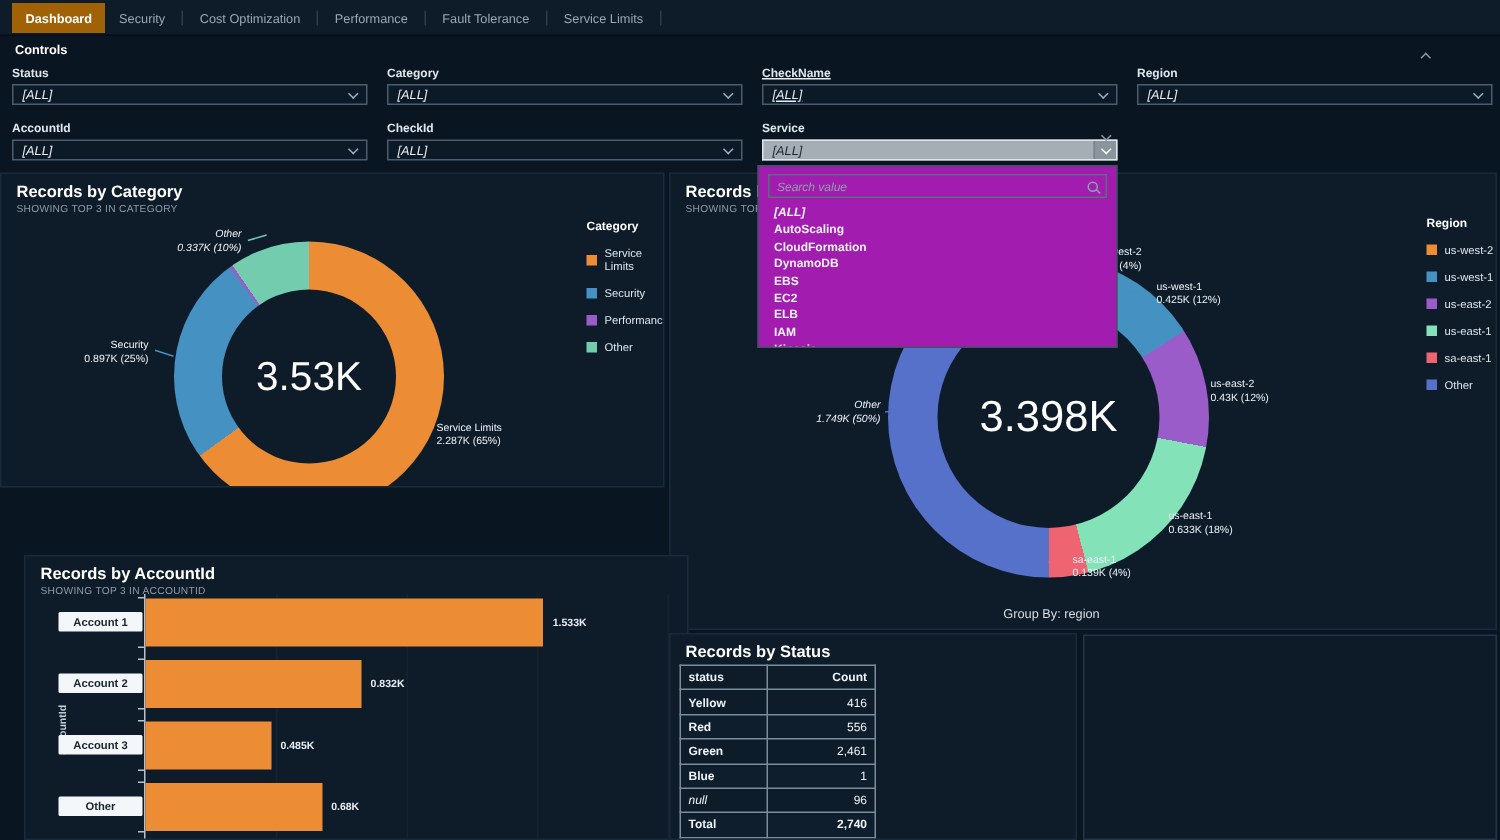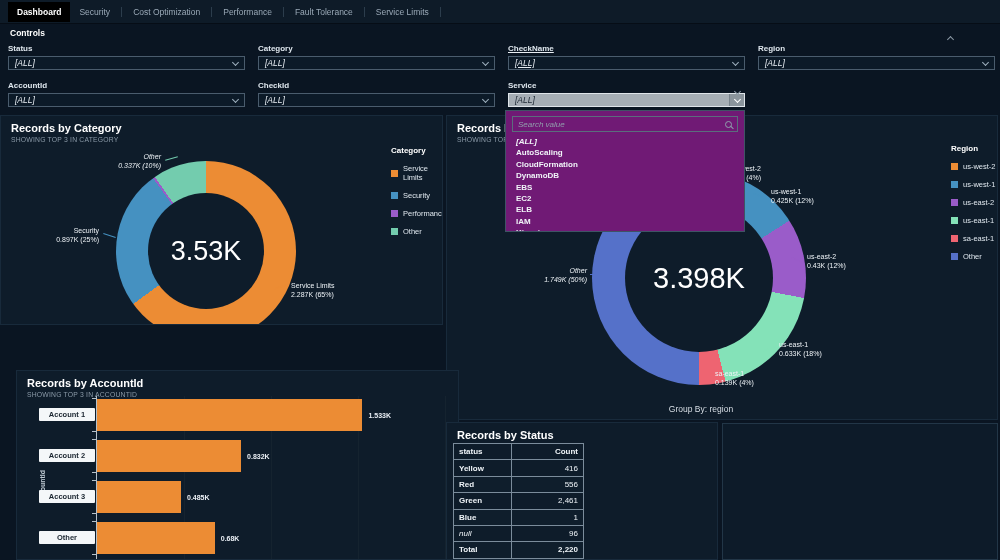--- a/index.html
+++ b/index.html
@@ -3,21 +3,21 @@
 <meta charset="utf-8">
 <style>
   * { margin:0; padding:0; box-sizing:border-box; font-family:"Liberation Sans", sans-serif; }
   html,body { width:1000px; height:560px; }
   body { position:relative; background:#0a1522; color:#e9eef4; overflow:hidden; }
 
   
   .tabbar { position:absolute; top:0; left:0; width:1000px; height:24px; background:#0e1b28;
             display:flex; align-items:center; padding-left:8px; border-bottom:1px solid #060d16; }
   .tab { font-size:8.5px; color:#9aa9b7; padding:5px 9px; white-space:nowrap; cursor:default; }
-  .tab.active { background:#000000; color:#ffffff; font-weight:bold; }
+  .tab.active { background:#a16207; color:#ffffff; font-weight:bold; }
   .tabsep { width:1px; height:10px; background:#2c3d4c; margin:0 2px; }
 
   
   .controls-title { position:absolute; left:10px; top:28px; font-size:8.5px; font-weight:bold; color:#fff; }
   .chev { display:inline-block; width:5px; height:5px; border-right:1.4px solid #8b99a6; border-bottom:1.4px solid #8b99a6; }
   .chev.up { transform:rotate(-135deg); }
   .chev.down { transform:rotate(45deg); }
   .controls-collapse { position:absolute; left:948px; top:28px; }
   .filter { position:absolute; width:237px; }
   .filter .flabel { font-size:8px; font-weight:bold; color:#dfe7ee; margin-bottom:3px; }
@@ -69,21 +69,21 @@
   .status-table { position:absolute; left:6px; top:20px; border-collapse:collapse; font-size:8px; color:#eef3f7; }
   .status-table th, .status-table td { border:1px solid #7b8c9b; padding:3.2px 5px; }
   .status-table th { font-weight:bold; }
   .status-table .c-status { width:58px; text-align:left; font-weight:bold; }
   .status-table .c-count { width:72px; text-align:right; }
   .status-table tr:nth-child(even) td { background:#0f1e2c; }
   .status-table .it { font-style:italic; font-weight:normal; }
   .status-table .bold { font-weight:bold; }
 
   
-  .dd-panel { position:absolute; left:505px; top:110px; width:240px; height:122px; background:#701a75;
+  .dd-panel { position:absolute; left:505px; top:110px; width:240px; height:122px; background:#a21caf;
               border:1px solid #3f5365; z-index:50; overflow:hidden; }
   .dd-search { margin:5px 6px 0 6px; height:16px; border:1px solid #5b6d7d; display:flex;
                align-items:center; padding:0 5px; }
   .dd-search input { flex:1; background:transparent; border:none; outline:none; font-size:8px;
                font-style:italic; color:#e9eef4; font-family:"Liberation Sans",sans-serif; }
   .dd-search input::placeholder { color:#91a0ad; font-style:italic; }
   .mag { position:relative; width:7px; height:7px; border:1px solid #8fa0ad; border-radius:50%; flex:none; }
   .mag::after { content:''; position:absolute; width:4px; height:1px; background:#8fa0ad;
                 transform:rotate(45deg); right:-3px; bottom:-1px; }
   .dd-opts { padding:4px 0 0 10px; }
@@ -358,21 +358,21 @@
       <tr>
           <td class="c-status">Blue</td>
           <td class="c-count">1</td>
         </tr>
       <tr>
           <td class="c-status it">null</td>
           <td class="c-count">96</td>
         </tr>
       <tr>
           <td class="c-status">Total</td>
-          <td class="c-count bold">2,220</td>
+          <td class="c-count bold">2,740</td>
         </tr>
     </tbody>
   </table>
 </div>
 
 <div class="panel" style="left:722px; top:423px; width:276px; height:137px; background:#0d1b29; border-color:#223647;"></div>
 
 <div class="dd-panel">
   <div class="dd-search">
     <input type="text" placeholder="Search value" style="">

